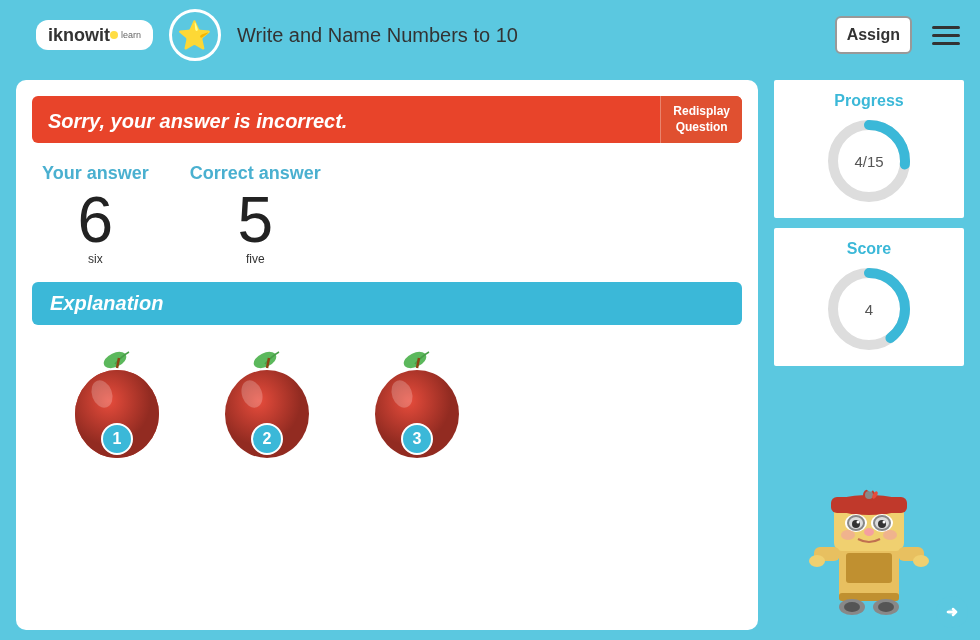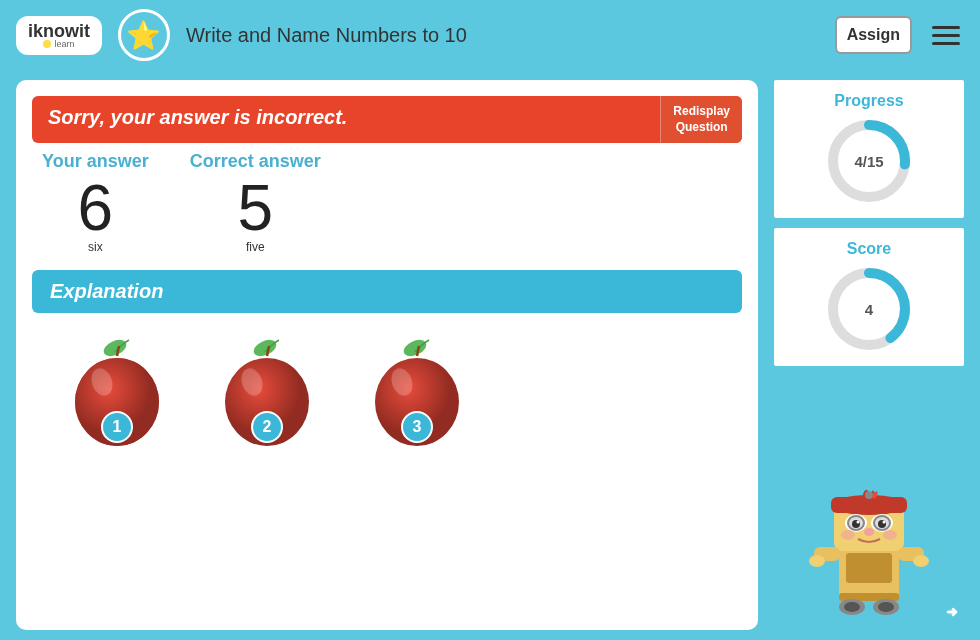--- a/index.html
+++ b/index.html
@@ -18,26 +18,27 @@
       display: flex;
       align-items: center;
       padding: 0 16px;
       gap: 16px;
     }
     .logo-box {
       background: white;
       border-radius: 12px;
       padding: 6px 12px;
       display: flex;
-      flex-direction: column;
+      flex-direction: row;
       align-items: center;
       font-weight: 900;
       font-size: 18px;
       color: #333;
       line-height: 1;
+      margin-left: 20px;
     }
     .logo-box .tagline {
       font-size: 9px;
       color: #666;
       font-weight: normal;
       display: flex;
       align-items: center;
       gap: 3px;
     }
     .star-circle {
@@ -100,23 +101,23 @@
       padding: 16px;
       overflow: hidden;
       position: relative;
     }
 
     
     .incorrect-banner {
       background: #e8442a;
       border-radius: 6px;
       display: flex;
-      align-items: flex-start;
+      align-items: flex-end;
       overflow: hidden;
-      margin-bottom: 8px;
+      margin-bottom: 20px;
     }
     .incorrect-text {
       flex: 1;
       padding: 10px 16px;
       font-size: 20px;
       font-style: italic;
       font-weight: bold;
       color: white;
     }
     .redisplay-btn {
@@ -246,21 +247,21 @@
       width: 90px;
       height: 90px;
       transform: rotate(-90deg);
     }
     .donut-value {
       position: absolute;
       top: 50%;
       left: 50%;
       transform: translate(-50%, -50%);
       font-size: 15px;
-      font-weight: bold;
+      font-weight: normal;
       color: #555;
     }
 
     
     .robot-area {
       width: 100%;
       display: flex;
       justify-content: center;
       align-items: flex-end;
       flex: 1;

